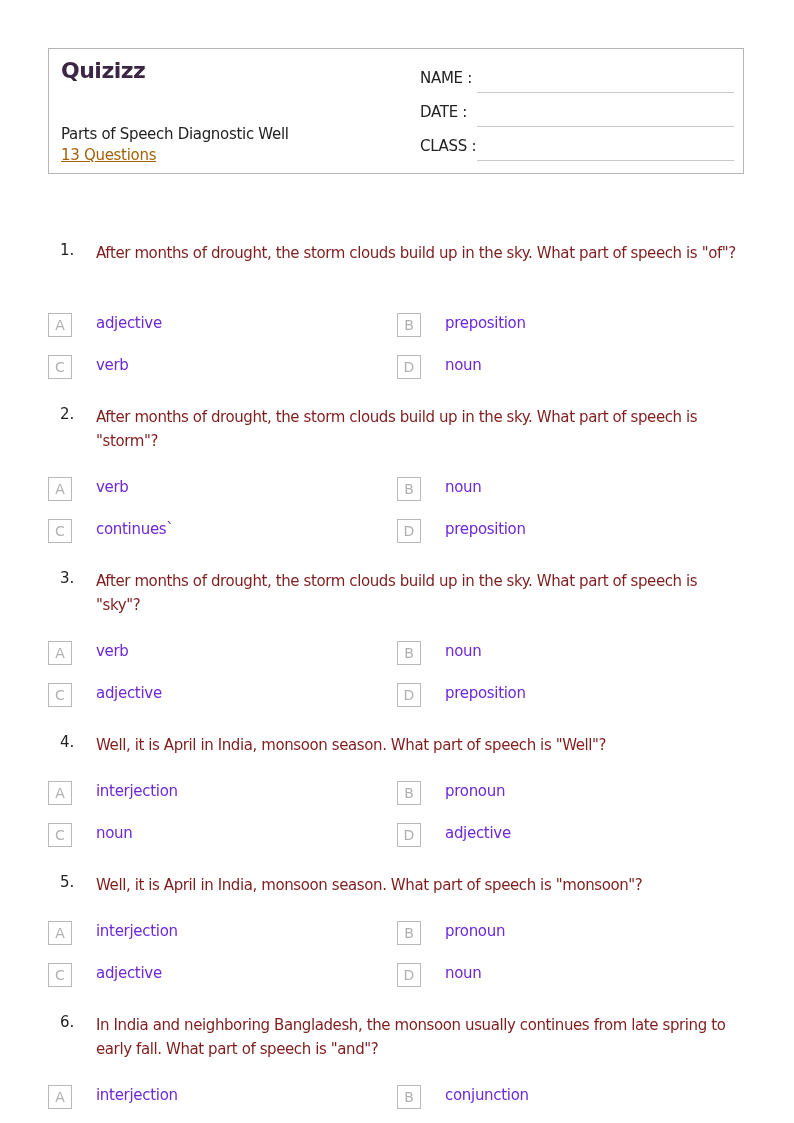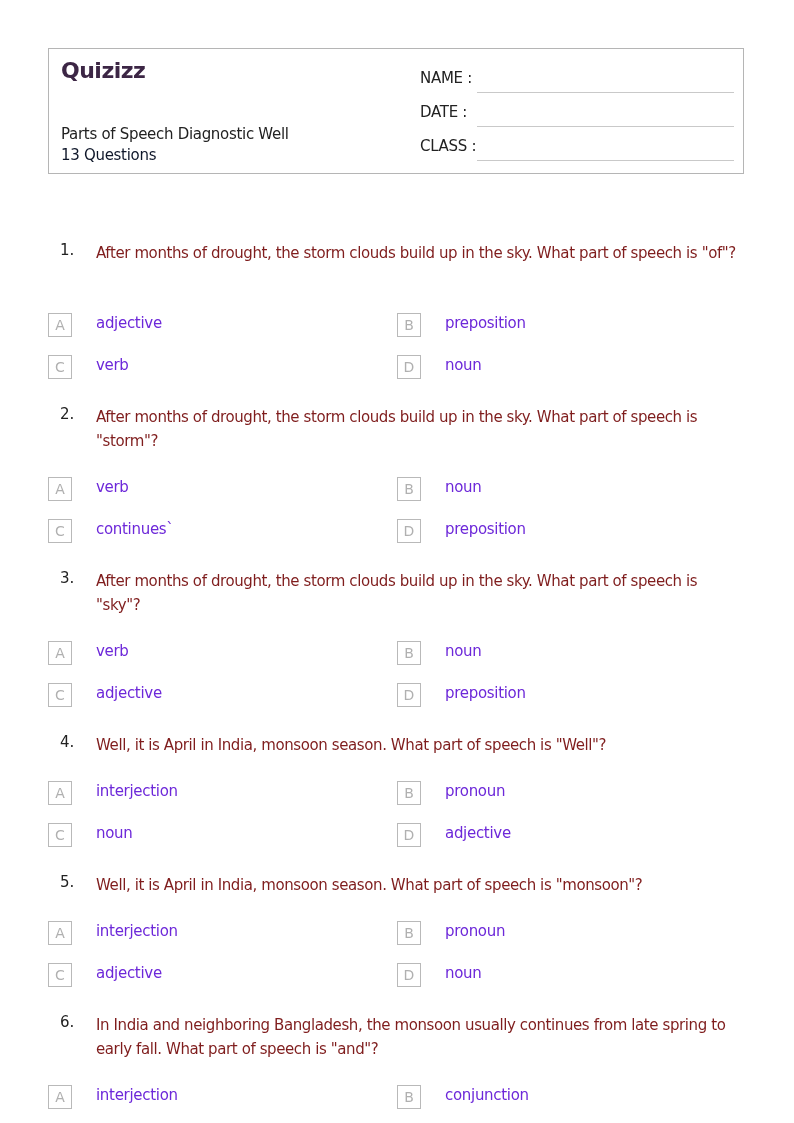--- a/index.html
+++ b/index.html
@@ -41,22 +41,23 @@
       top: 76px;
       font-size: 15px;
       color: #222222;
       letter-spacing: -0.3px;
     }
     .quiz-count {
       position: absolute;
       left: 12px;
       top: 97px;
       font-size: 15px;
-      color: #0f172a;
-      letter-spacing: -0.3px;
+      color: #a16207;
+      letter-spacing: -0.3px;
+      text-decoration: underline;
     }
     .field {
       position: absolute;
       left: 371px;
       height: 22px;
       width: 314px;
     }
     .field-label {
       position: absolute;
       left: 0;

